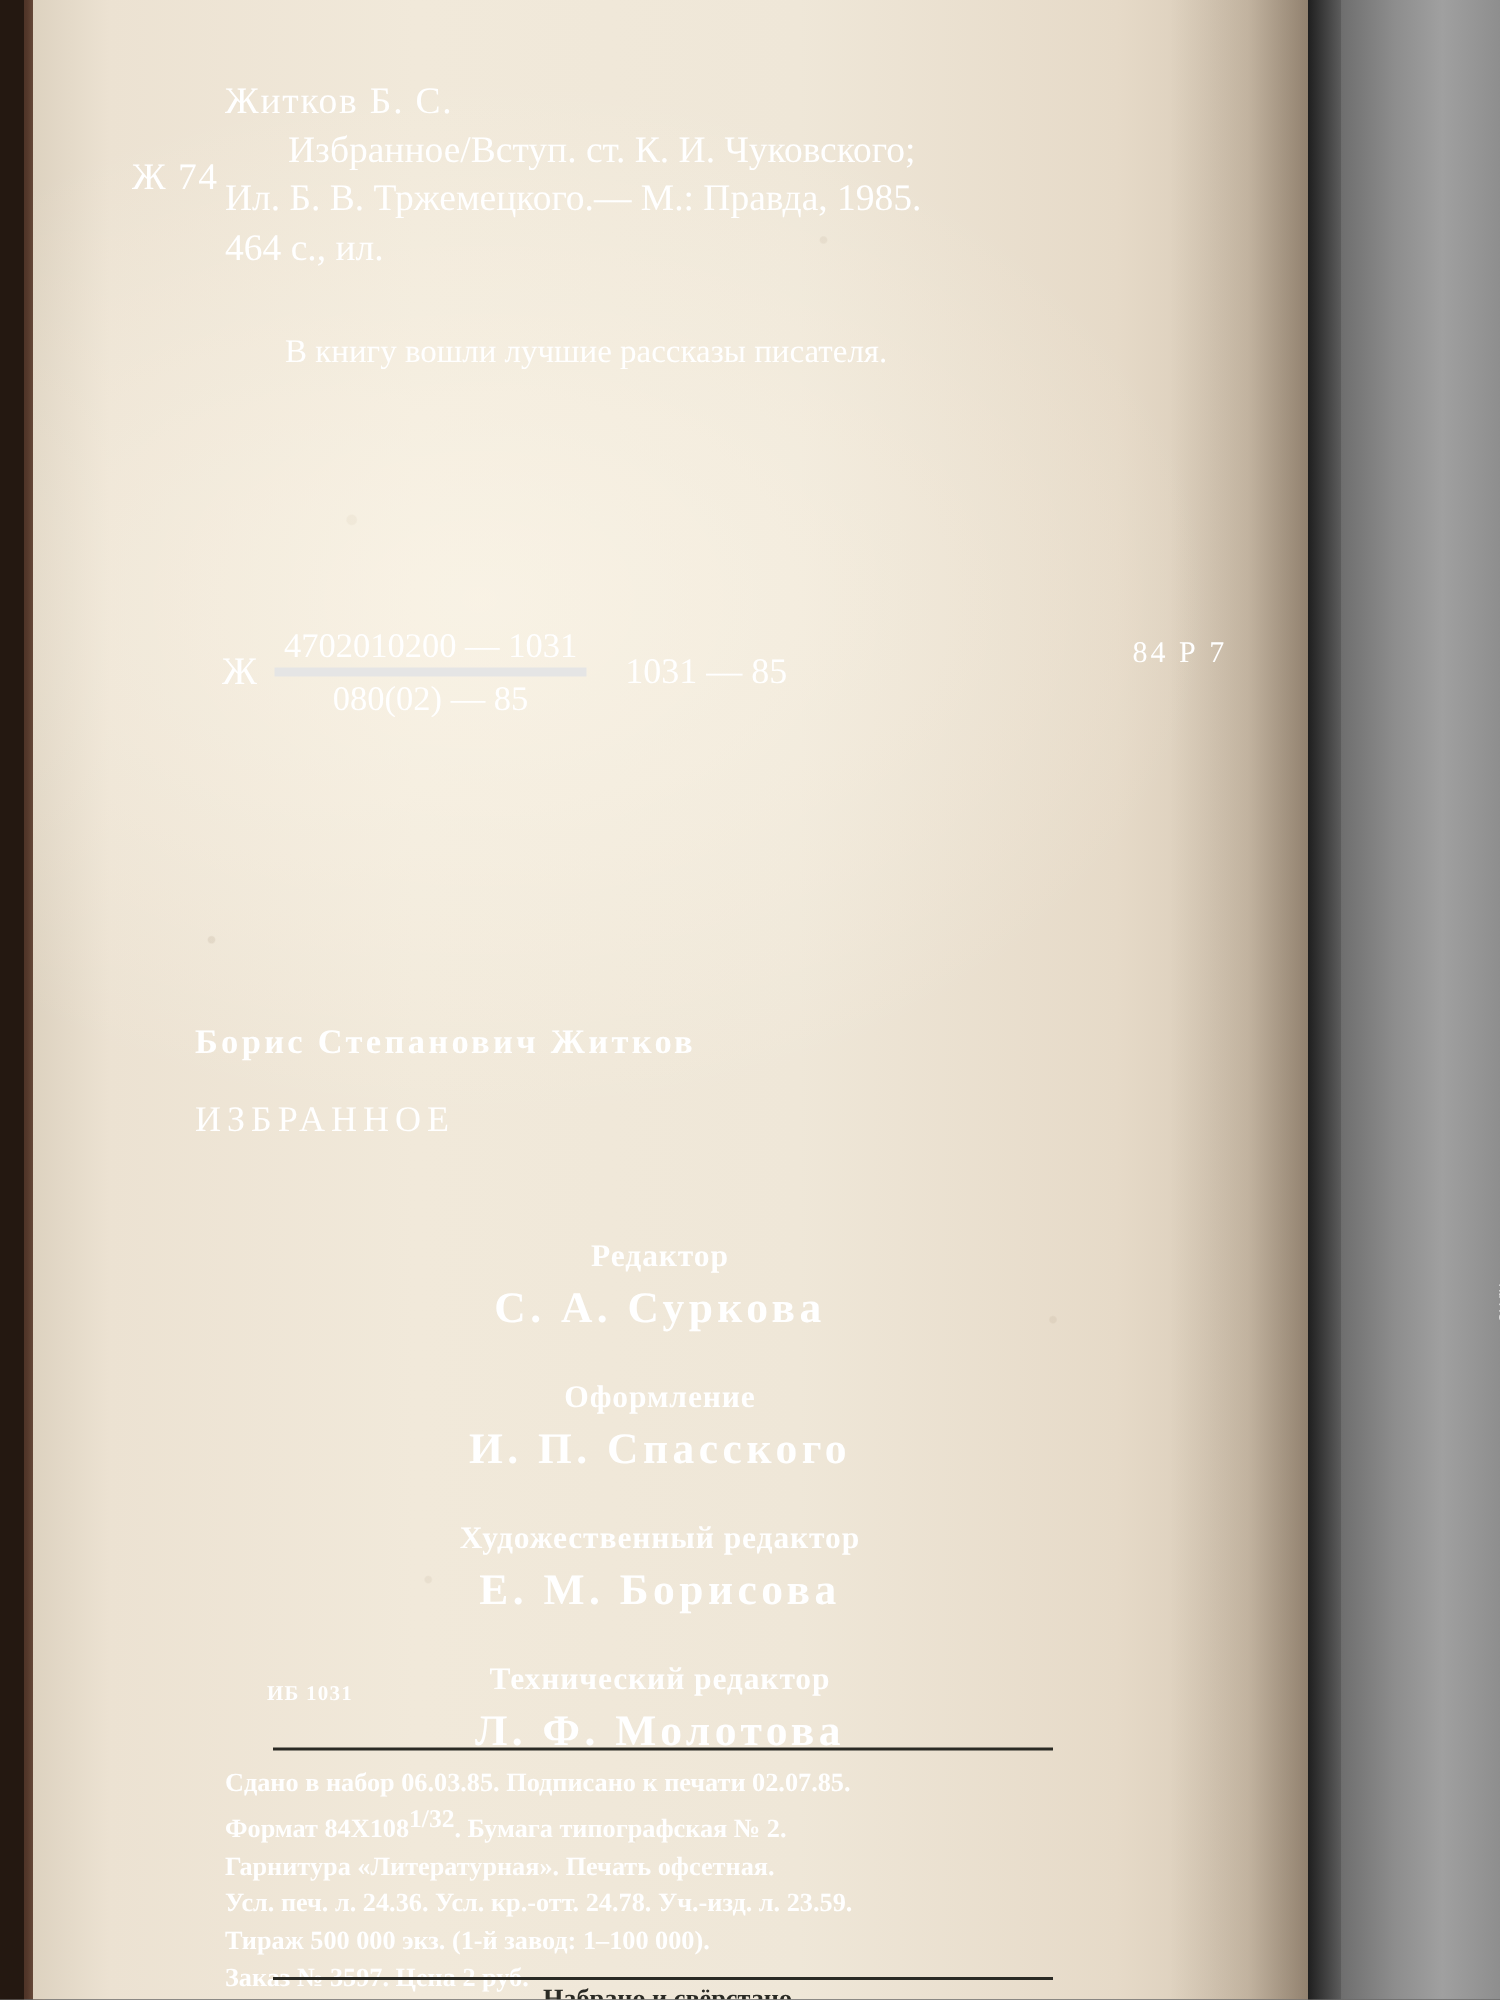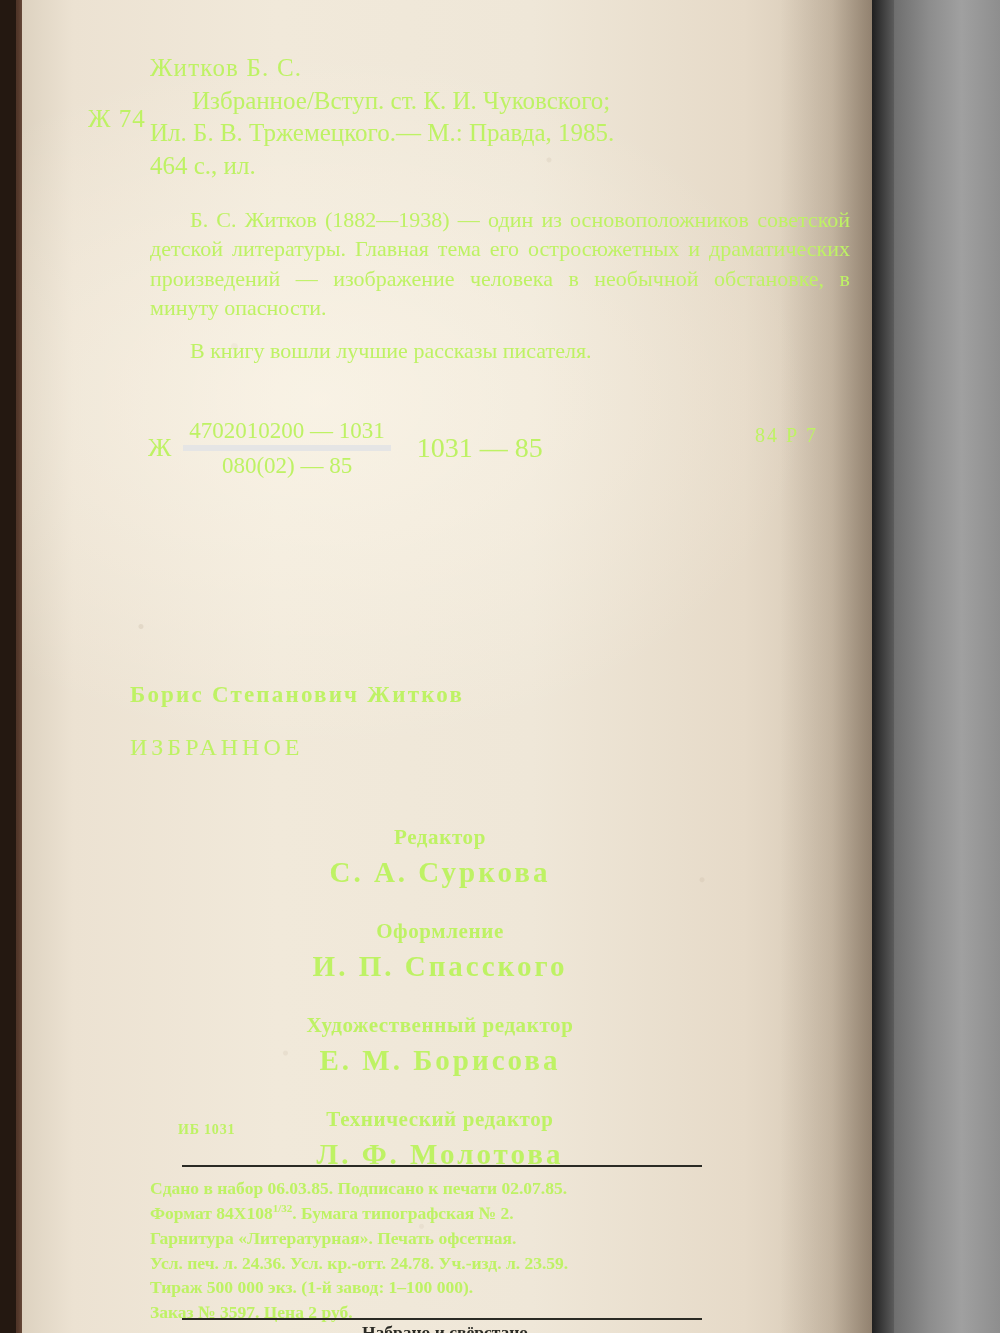--- a/index.html
+++ b/index.html
@@ -74,21 +74,21 @@
     transform-origin: right top;
     font-family: "Liberation Sans", sans-serif;
     font-size: 11px;
     color: rgba(245,245,245,0.85);
     letter-spacing: 0.5px;
     white-space: nowrap;
   }
 
   
   .ink {
-    color: #bef264;
+    color: #ffffff;
   }
   .block {
     position: absolute;
   }
 
   .cat-code {
     left: 48px; top: 105px;
     font-size: 25px;
     letter-spacing: 1px;
     margin-left: 40px;
@@ -124,21 +124,21 @@
   }
   .frac {
     display: inline-block;
     text-align: center;
     line-height: 1.12;
     font-size: 23px;
   }
   .frac .num { display: block; padding: 0 6px 1px 6px; border-bottom: 6px solid #e5e5e5; }
   .frac .den { display: block; padding: 2px 6px 0 6px; }
   .codeline .jbig { font-size: 26px; }
-  .codeline .tail { font-size: 28px; margin-left: 14px; }
+  .codeline .tail { font-size: 24px; margin-left: 14px; }
   .udc {
     left: 755px; top: 424px;
     font-size: 20px;
     letter-spacing: 2px;
   }
 
   .colophon {
     left: 130px; top: 682px;
     width: 620px;
     text-align: left;
@@ -187,21 +187,21 @@
 
   .imprint {
     left: 150px; top: 1176px;
     width: 590px;
     font-family: "Liberation Serif", serif;
     font-size: 17.5px;
     font-weight: bold;
     line-height: 1.42;
   }
   .imprint div { white-space: nowrap; }
-  .imprint sup { font-size: 11px; vertical-align: super; }
+  .imprint sup { font-size: 17px; vertical-align: super; }
 
   .imprint-last {
     left: 150px; top: 1322px;
     width: 590px;
     text-align: center;
     font-size: 17.5px;
     font-weight: bold;
     color: #2a2a24;
     overflow: hidden;
     height: 11px;
@@ -227,21 +227,20 @@
   <div class="block ink cat-code blur-soft">Ж 74</div>
 
   <div class="block ink cip blur-soft">
     <span class="l author">Житков Б. С.</span>
     <span class="l indent">Избранное/Вступ. ст. К. И. Чуковского;</span>
     <span class="l">Ил. Б. В. Тржемецкого.— М.: Правда, 1985.</span>
     <span class="l">464 с., ил.</span>
   </div>
 
   <div class="block ink annot blur-soft">
-    <p class="first">Б. С. Житков (1882—1938) — один из основоположников советской детской литературы. Главная тема его остросюжетных и драматических произведений — изображение человека в необычной обстановке, в минуту опасности.</p>
     <p class="second">В книгу вошли лучшие рассказы писателя.</p>
   </div>
 
   <div class="block ink codeline blur-soft">
     <span class="jbig">Ж</span>
     <span class="frac">
       <span class="num">4702010200 — 1031</span>
       <span class="den">080(02) — 85</span>
     </span>
     <span class="tail">1031 — 85</span>

